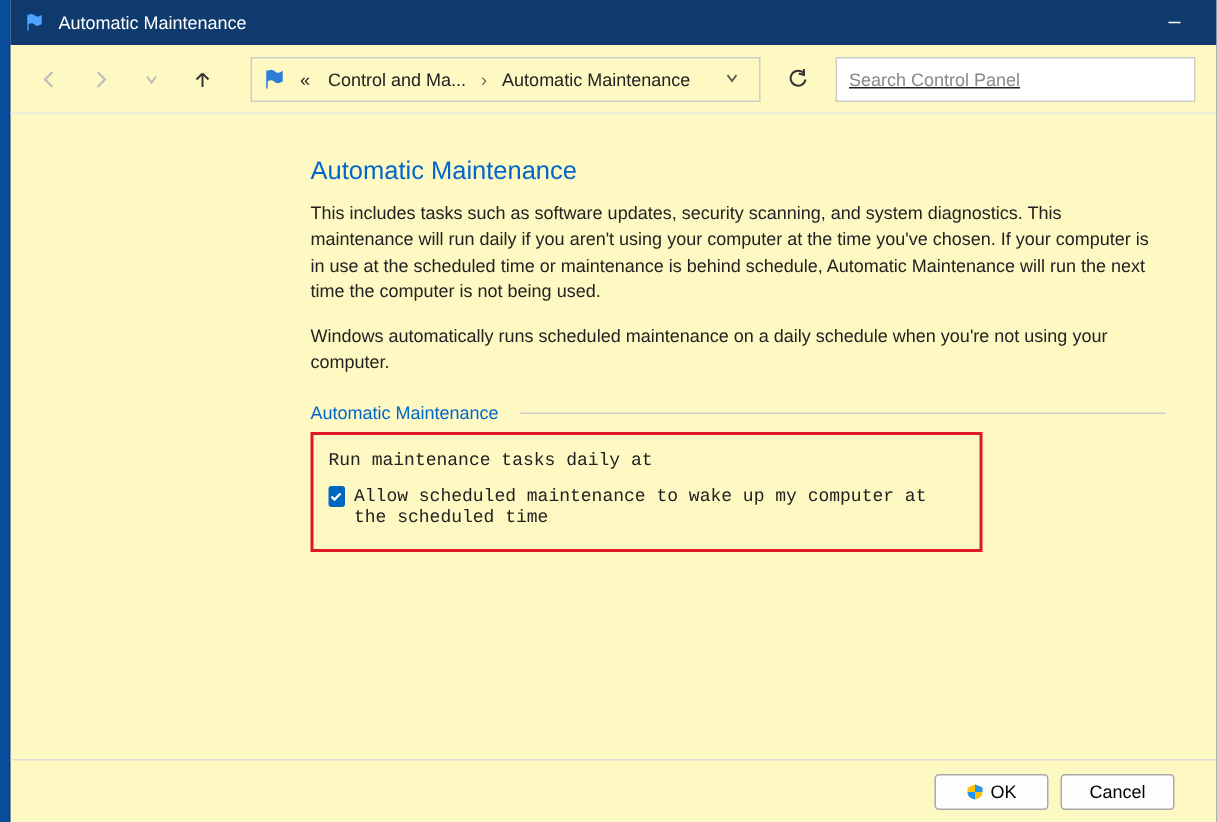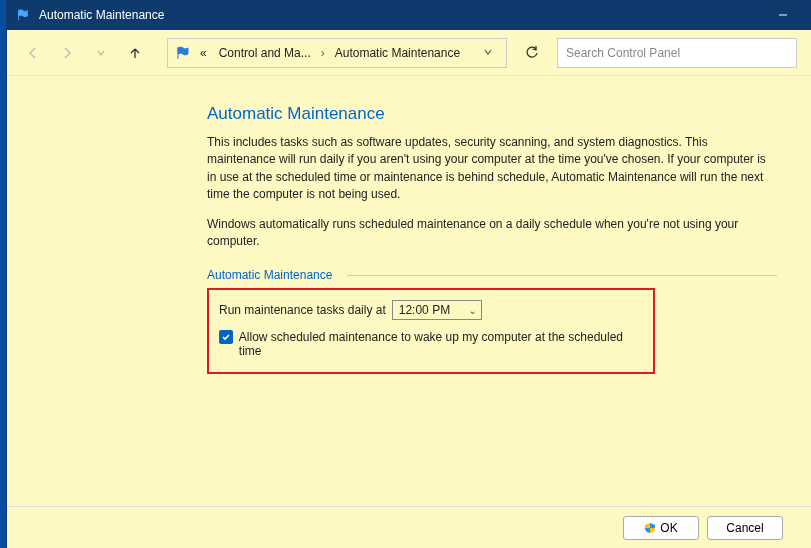--- a/index.html
+++ b/index.html
@@ -88,20 +88,21 @@
       color: #444; cursor: pointer;
     }
     .search-box {
       width: 240px;
       height: 30px;
       border: 1px solid #ccc;
       padding: 0 8px;
       font-size: 12px;
       color: #222;
       outline: none;
+      text-decoration: underline;
     }
     .search-box::placeholder { color: #888; }
     .content {
       flex: 1;
       padding: 28px 28px 0 200px;
       overflow: auto;
       color: #222;
     }
     .page-title {
       color: #0066cc;
@@ -129,20 +130,21 @@
       left: 140px;
       right: 0;
       top: 50%;
       border-top: 1px solid #ccc;
     }
     .highlight-box {
       border: 2.5px solid #e01b24;
       padding: 10px 10px 14px 10px;
       margin-top: 6px;
       width: 448px;
+      font-family: Liberation Mono, monospace;
     }
     .row-time {
       display: flex;
       align-items: center;
       gap: 6px;
       margin-bottom: 10px;
     }
     .time-select {
       width: 90px;
       height: 20px;
@@ -275,24 +277,20 @@
   <div class="content">
     <div class="page-title">Automatic Maintenance</div>
     <p class="para">This includes tasks such as software updates, security scanning, and system diagnostics. This maintenance will run daily if you aren't using your computer at the time you've chosen. If your computer is in use at the scheduled time or maintenance is behind schedule, Automatic Maintenance will run the next time the computer is not being used.</p>
     <p class="para">Windows automatically runs scheduled maintenance on a daily schedule when you're not using your computer.</p>
 
     <div class="section-header">Automatic Maintenance</div>
 
     <div class="highlight-box">
       <div class="row-time">
         <span>Run maintenance tasks daily at</span>
-        <div class="time-select">
-          <span>12:00 PM</span>
-          <span class="chev">⌄</span>
-        </div>
       </div>
       <div class="row-check">
         <span class="checkbox">
           <svg width="10" height="10" viewBox="0 0 10 10">
               <path d="M2 5 L4 7 L8 3" fill="none" stroke="#fff" stroke-width="1.6"></path>
             </svg>
         </span>
         <span>Allow scheduled maintenance to wake up my computer at the scheduled time</span>
       </div>
     </div>

